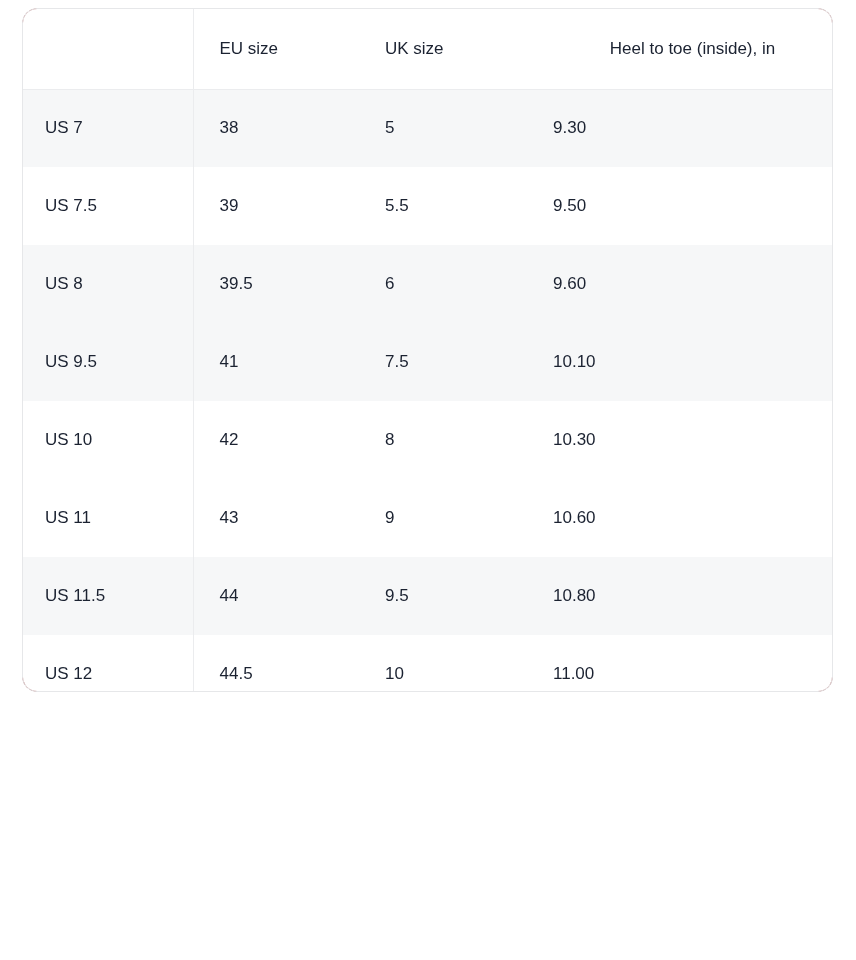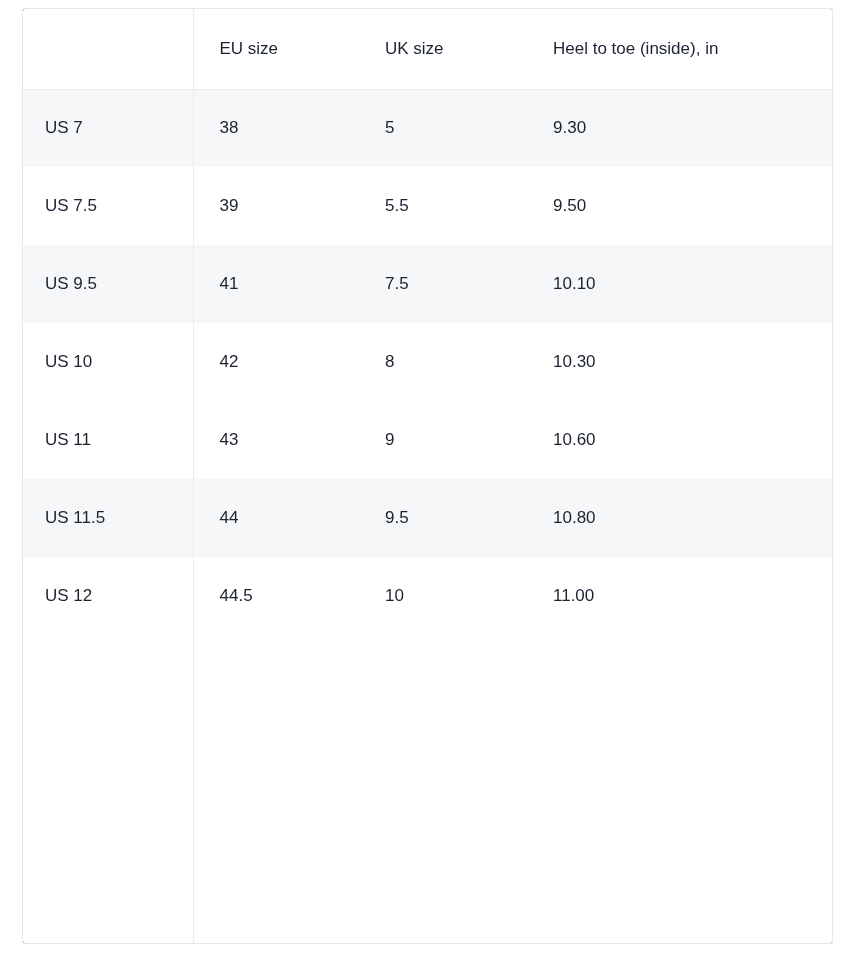--- a/index.html
+++ b/index.html
@@ -14,24 +14,24 @@
     font-family: "Liberation Sans", "DejaVu Sans", sans-serif;
     -webkit-font-smoothing: antialiased;
     overflow: hidden;
   }
 
   .size-table-wrap {
     position: absolute;
     left: 22px;
     top: 8px;
     width: 811px;
-    height: 936px;
+    height: 684px;
     box-sizing: border-box;
     border: 1px solid #e6e7e9;
-    border-radius: 3px;
+    border-radius: 15px;
     background: #7f1d1d;
     overflow: hidden;
   }
 
   table.size-table {
     width: 100%;
     height: 100%;
     border-collapse: collapse;
     table-layout: fixed;
   }
@@ -59,21 +59,21 @@
     background: #ffffff;
     border-bottom: 1px solid #ebecee;
     color: #1b2231;
   }
   thead tr.header-row th.col-1 {
     padding-left: 22px;
     border-right: 1px solid #ebecee;
   }
   thead tr.header-row th.col-2 { padding-left: 26px; }
   thead tr.header-row th.col-3 { padding-left: 24px; }
-  thead tr.header-row th.col-4 { padding-left: 25px; }
+  thead tr.header-row th.col-4 { padding-left: 25px; text-align: center; }
 
   
   tbody tr.data-row td {
     height: 78px;
     background: #ffffff;
   }
   tbody tr.data-row.striped td {
     background: #f6f7f8;
   }
   tbody tr.data-row td.col-1 {
@@ -119,20 +119,26 @@
           <td class="col-3">5</td>
           <td class="col-4">9.30</td>
         </tr>
         <tr class="data-row">
           <td class="col-1">US 7.5</td>
           <td class="col-2">39</td>
           <td class="col-3">5.5</td>
           <td class="col-4">9.50</td>
         </tr>
         <tr class="data-row striped">
+          <td class="col-1">US 8</td>
+          <td class="col-2">39.5</td>
+          <td class="col-3">6</td>
+          <td class="col-4">9.60</td>
+        </tr>
+        <tr class="data-row striped">
           <td class="col-1">US 9.5</td>
           <td class="col-2">41</td>
           <td class="col-3">7.5</td>
           <td class="col-4">10.10</td>
         </tr>
         <tr class="data-row">
           <td class="col-1">US 10</td>
           <td class="col-2">42</td>
           <td class="col-3">8</td>
           <td class="col-4">10.30</td>

